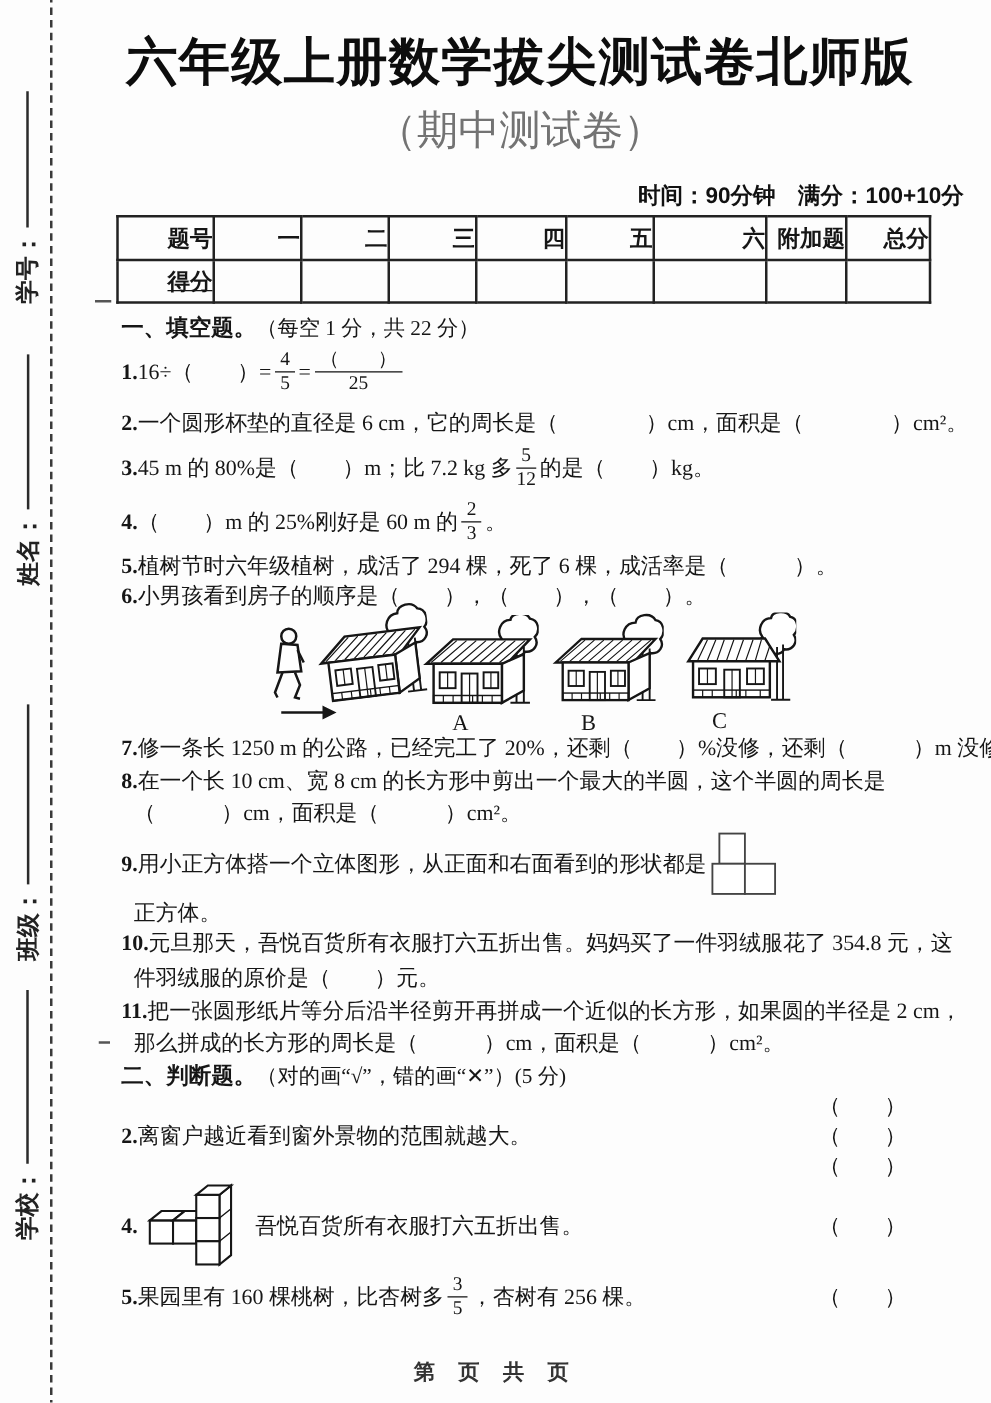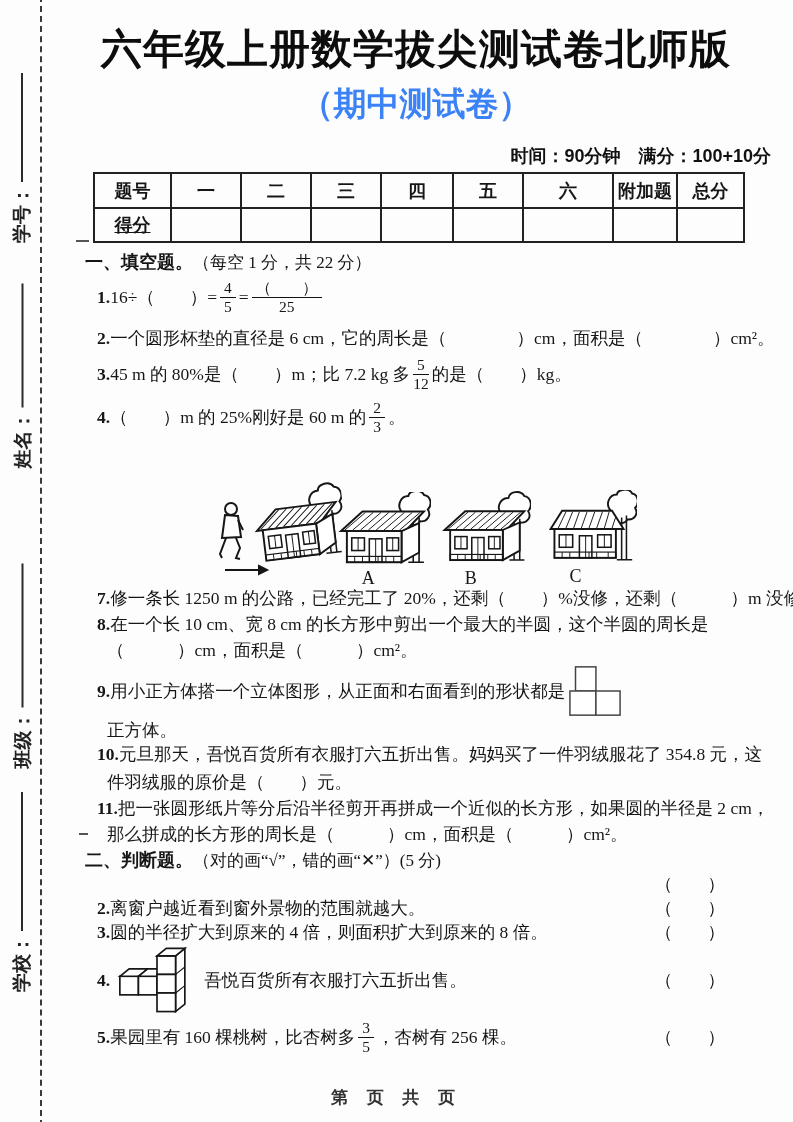--- a/index.html
+++ b/index.html
@@ -19,33 +19,33 @@
              font-size:19px;font-weight:700;color:#222;white-space:nowrap;}
   .side-item .rule{flex:1;border-top:2px solid #2b2b2b;margin-left:4px;height:0;}
   .si1{left:-63px;top:143px;width:170px;}
   .si2{left:-70px;top:361px;width:185px;}
   .si3{left:-80px;top:651px;width:205px;}
   .si4{left:-78px;top:877px;width:200px;}
 
   .title{position:absolute;top:22px;left:85px;width:662px;text-align:center;
          font-weight:900;font-size:41px;letter-spacing:1px;color:#0d0d0d;}
   .subtitle{position:absolute;top:82px;left:85px;width:662px;text-align:center;
-            font-weight:700;font-size:33px;color:#3b82f6;}
+            font-weight:400;font-size:33px;color:#737373;}
   .meta{position:absolute;top:144px;left:85px;width:686px;text-align:right;
         font-size:18px;font-weight:700;color:#111;}
 
   table.score{position:absolute;top:172px;left:93px;border-collapse:collapse;table-layout:fixed;}
-  table.score td{border:2px solid #222;text-align:center;font-size:18px;font-weight:600;
+  table.score td{border:2px solid #222;text-align:right;font-size:18px;font-weight:600;
                  font-family:"Liberation Sans","DejaVu Sans",sans-serif;padding:0;}
   table.score tr.hrow td{height:33px;}
   table.score tr.srow td{height:32px;text-decoration:underline;}
 
   .paper{position:absolute;left:85px;top:250px;width:676px;height:812px;font-size:17.5px;}
   .row{position:absolute;white-space:nowrap;left:12px;}
-  .l0{left:0;text-align:center;}
+  .l0{left:12px;text-align:center;}
   .l2{left:22px;}
   .qn{font-weight:700;}
   .sec-h{font-weight:700;font-size:18px;}
   .sec-note{font-weight:400;font-size:17px;}
   .frow{display:flex;align-items:center;}
   .frac{display:inline-flex;flex-direction:column;align-items:center;line-height:1.1;
         font-size:15.5px;margin:0 3px;}
   .frac .top{border-bottom:1.6px solid #111;padding:0 4px;text-align:center;}
   .tf{display:flex;width:628px;}
   .tf .sp{flex:1;}
@@ -161,21 +161,27 @@
   <div class="row frow" style="top:146px;height:42px">
     <span class="qn">4.</span>
     <span>（　　）m 的 25%刚好是 60 m 的</span>
     <span class="frac">
         <span class="top">2</span>
         <span>3</span>
       </span>
     <span>。</span>
   </div>
 
-
+  <div class="row" style="top:190px">
+    <span class="qn">5.</span><span>植树节时六年级植树，成活了 294 棵，死了 6 棵，成活率是（　　　）。</span>
+  </div>
+
+  <div class="row" style="top:214px">
+    <span class="qn">6.</span><span>小男孩看到房子的顺序是（　　），（　　），（　　）。</span>
+  </div>
 
   <div class="houses">
 
     <div class="hgroup" style="left:124px;top:16px">
       <svg width="62" height="80" viewBox="0 0 62 80" fill="none" stroke="#161616" stroke-width="2">
         <circle cx="22" cy="9" r="6"></circle>
         <path d="M16,15 L29,16 L32,37 L13,38 Z" fill="#fff"></path>
         <path d="M29,20 L34,30"></path>
         <path d="M17,38 L11,54 L13,58"></path>
         <path d="M27,38 L31,48 L27,58 L31,59"></path>
@@ -310,21 +316,20 @@
   <div class="row tf" style="top:622px">
     <span class="sp"></span>
     <span>（　　）</span>
   </div>
   <div class="row tf" style="top:646px">
     <span><span class="qn">2.</span><span>离窗户越近看到窗外景物的范围就越大。</span></span>
     <span class="sp"></span>
     <span>（　　）</span>
   </div>
   <div class="row tf" style="top:670px">
-    <span><span class="qn">3.</span><span>圆的半径扩大到原来的 4 倍，则面积扩大到原来的 8 倍。</span></span>
     <span class="sp"></span>
     <span>（　　）</span>
   </div>
   <div class="row tf tfc" style="top:692px;height:76px">
     <span class="qn">4.</span>
     <span class="inline-fig">
       <svg width="88" height="78" viewBox="0 0 92 84" fill="none" stroke="#161616" stroke-width="1.8">
         <rect x="6" y="38" width="20" height="20" fill="#fff"></rect>
         <path d="M6,38 L16,30 L36,30 L26,38 Z" fill="#fff"></path>
         <rect x="26" y="38" width="20" height="20" fill="#fff"></rect>

